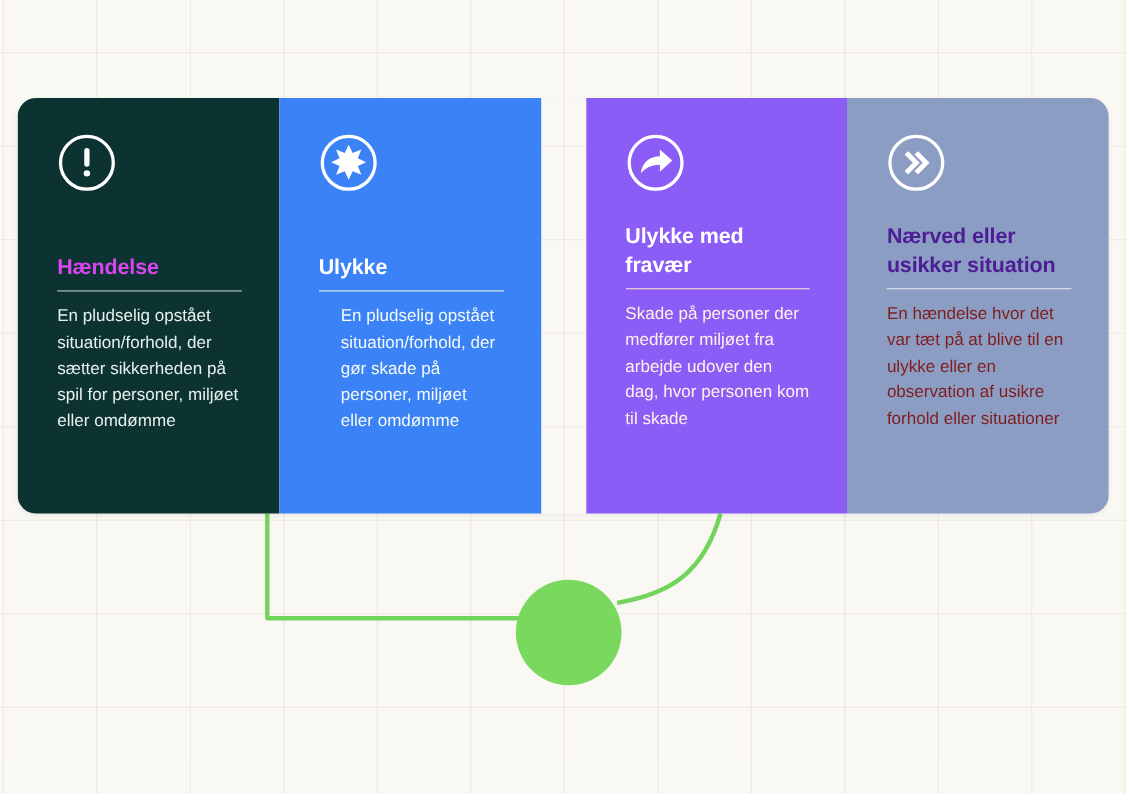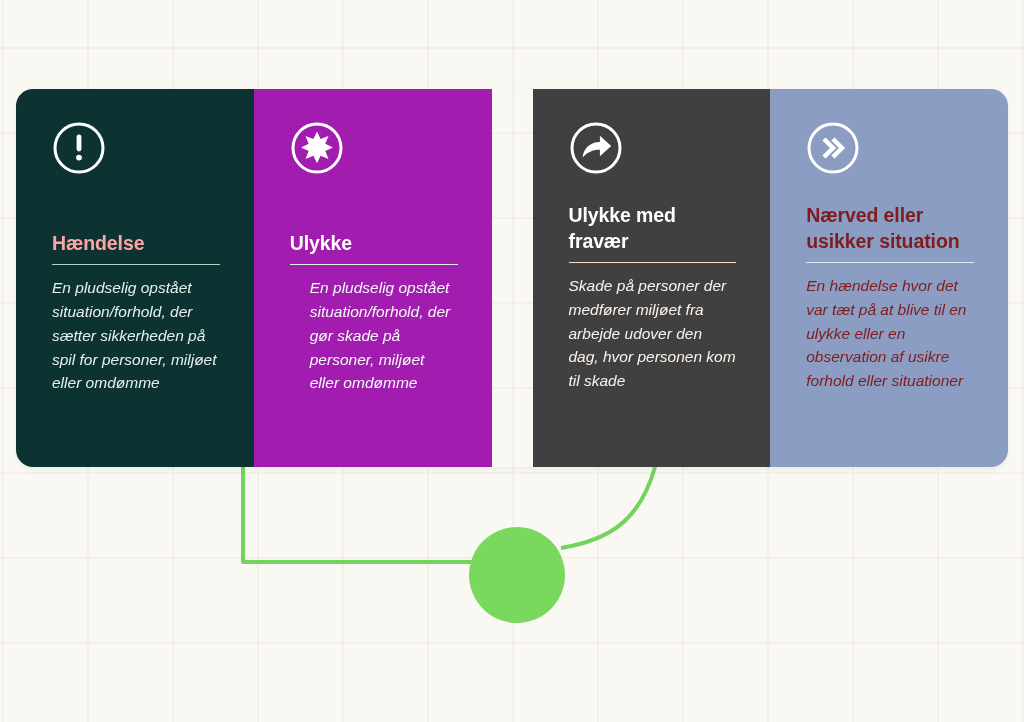--- a/index.html
+++ b/index.html
@@ -87,21 +87,20 @@
     margin: 7px 0 11px 0;
     border: 0;
   }
 
   .card-body {
     font-size: 15.5px;
     line-height: 1.53;
     margin: 0;
     white-space: pre-line;
     max-width: 196px;
-    font-style: italic;
   }
 
   
   .card.t-1 .card-title-wrap { margin-top: 56px; }
   .card.t-2 .card-title-wrap { margin-top: 56px; }
   .card.t-3 .card-title-wrap { margin-top: 28px; }
   .card.t-4 .card-title-wrap { margin-top: 28px; }
 </style>
 </head>
 <body>
@@ -144,59 +143,59 @@
 
   <div class="cards">
 
     <div class="card t-1" style="background: rgb(12, 51, 49);">
       <svg class="card-icon" viewBox="0 0 54 54">
         <circle cx="27" cy="27" r="24" fill="none" stroke="#ffffff" stroke-width="3"></circle>
         <rect x="24.6" y="13.5" width="4.8" height="17" rx="2.4" fill="#ffffff"></rect>
         <circle cx="27" cy="36.6" r="2.9" fill="#ffffff"></circle>
       </svg>
       <div class="card-title-wrap">
-        <div class="card-title" style="color: #fca5a5;">Hændelse</div>
+        <div class="card-title" style="color: #d946ef;">Hændelse</div>
         <hr class="card-rule" style="background: rgb(185, 207, 203);">
         <p class="card-body" style="color: rgb(232, 240, 238);">En pludselig opstået situation/forhold, der sætter sikkerheden på spil for personer, miljøet eller omdømme</p>
       </div>
     </div>
 
-    <div class="card t-2" style="background: #a21caf;">
+    <div class="card t-2" style="background: #3b82f6;">
       <svg class="card-icon" viewBox="0 0 54 54">
         <circle cx="27" cy="27" r="24" fill="none" stroke="#ffffff" stroke-width="3"></circle>
         <path fill="#ffffff" d="M27 10.5l3.6 7.6 7.9-3.2-3.2 7.9 7.6 3.6-7.6 3.6 3.2 7.9-7.9-3.2-3.6 7.6-3.6-7.6-7.9 3.2 3.2-7.9-7.6-3.6 7.6-3.6-3.2-7.9 7.9 3.2z"></path>
       </svg>
       <div class="card-title-wrap">
         <div class="card-title" style="color: rgb(255, 255, 255);">Ulykke</div>
         <hr class="card-rule" style="background: rgb(227, 243, 234);">
         <p class="card-body" style="color: rgb(243, 251, 247); margin-left: 20px;">En pludselig opstået situation/forhold, der gør skade på personer, miljøet eller omdømme</p>
       </div>
     </div>
 
-    <div class="card t-3" style="background: #404040; margin-left: 41px;">
+    <div class="card t-3" style="background: #8b5cf6; margin-left: 41px;">
       <svg class="card-icon" viewBox="0 0 54 54">
         <circle cx="27" cy="27" r="24" fill="none" stroke="#ffffff" stroke-width="3"></circle>
         <path fill="#ffffff" d="M13.5 36.5c1.2-9.8 8.2-15.2 17.4-15.4v-6.3l11.3 10.2-11.3 10.2v-6.4c-7.1-.1-12.4 2.4-17.4 7.7z"></path>
       </svg>
       <div class="card-title-wrap">
         <div class="card-title" style="color: rgb(255, 255, 255);">Ulykke med
 fravær</div>
         <hr class="card-rule" style="background: rgb(248, 224, 204);">
         <p class="card-body" style="color: rgb(253, 243, 234);">Skade på personer der medfører miljøet fra arbejde udover den dag, hvor personen kom til skade</p>
       </div>
     </div>
 
     <div class="card t-4" style="background: rgb(140, 157, 196);">
       <svg class="card-icon" viewBox="0 0 54 54">
         <circle cx="27" cy="27" r="24" fill="none" stroke="#ffffff" stroke-width="3"></circle>
         <path fill="none" stroke="#ffffff" stroke-width="4.4" stroke-linecap="square" stroke-linejoin="miter" d="M19.5 19.5L27 27l-7.5 7.5"></path>
         <path fill="none" stroke="#ffffff" stroke-width="4.4" stroke-linecap="square" stroke-linejoin="miter" d="M28.5 19.5L36 27l-7.5 7.5"></path>
       </svg>
       <div class="card-title-wrap">
-        <div class="card-title" style="color: #7f1d1d;">Nærved eller
+        <div class="card-title" style="color: #4c1d95;">Nærved eller
 usikker situation</div>
         <hr class="card-rule" style="background: rgb(223, 229, 241);">
         <p class="card-body" style="color: #7f1d1d;">En hændelse hvor det var tæt på at blive til en ulykke eller en observation af usikre forhold eller situationer</p>
       </div>
     </div>
 
   </div>
 </div>
 
 </body></html>

